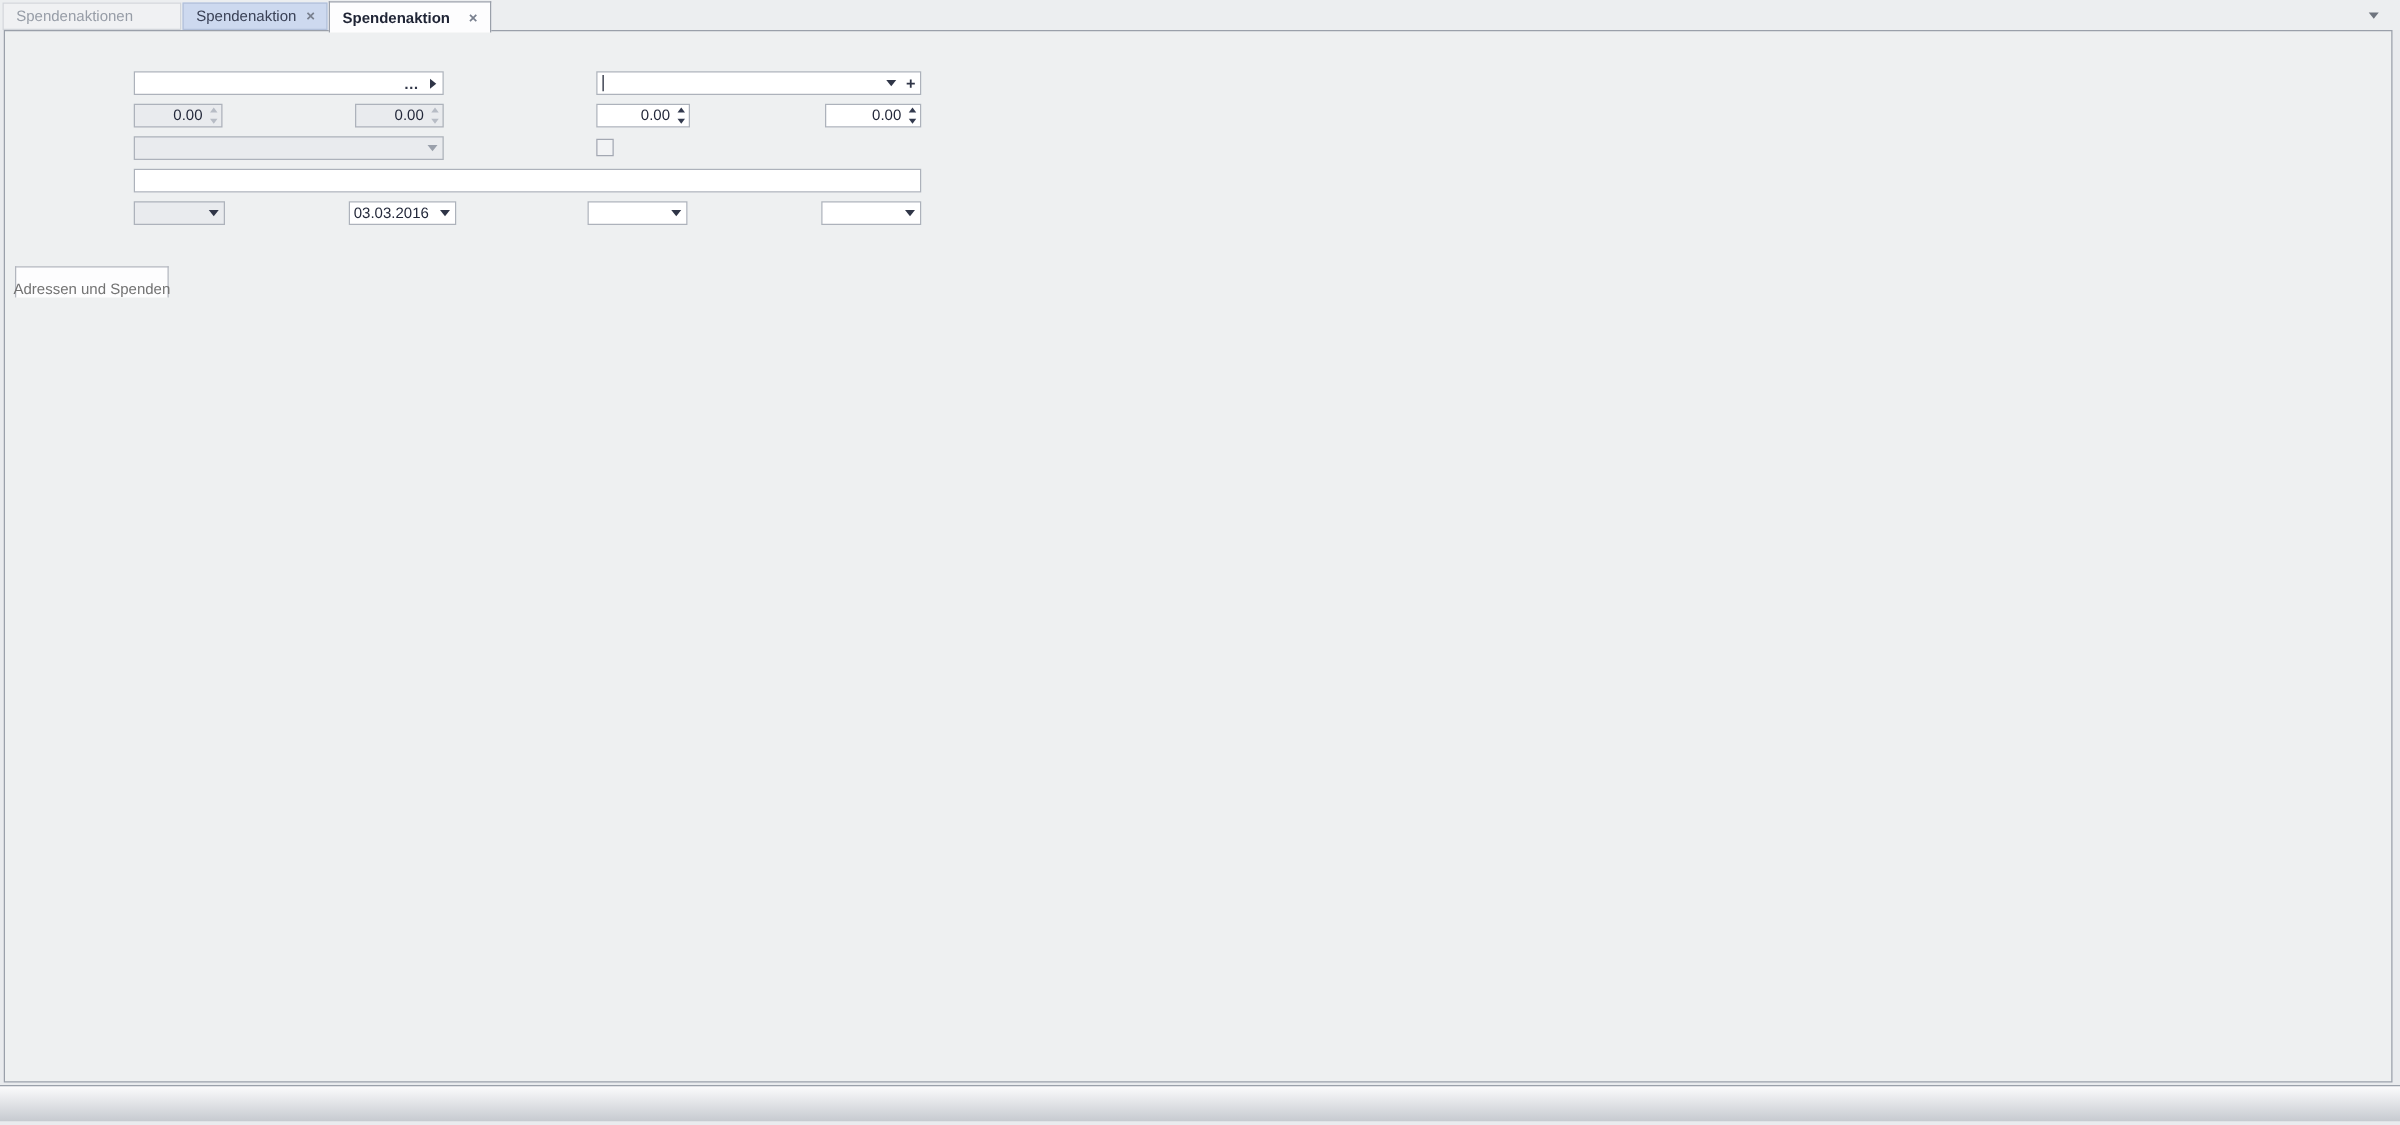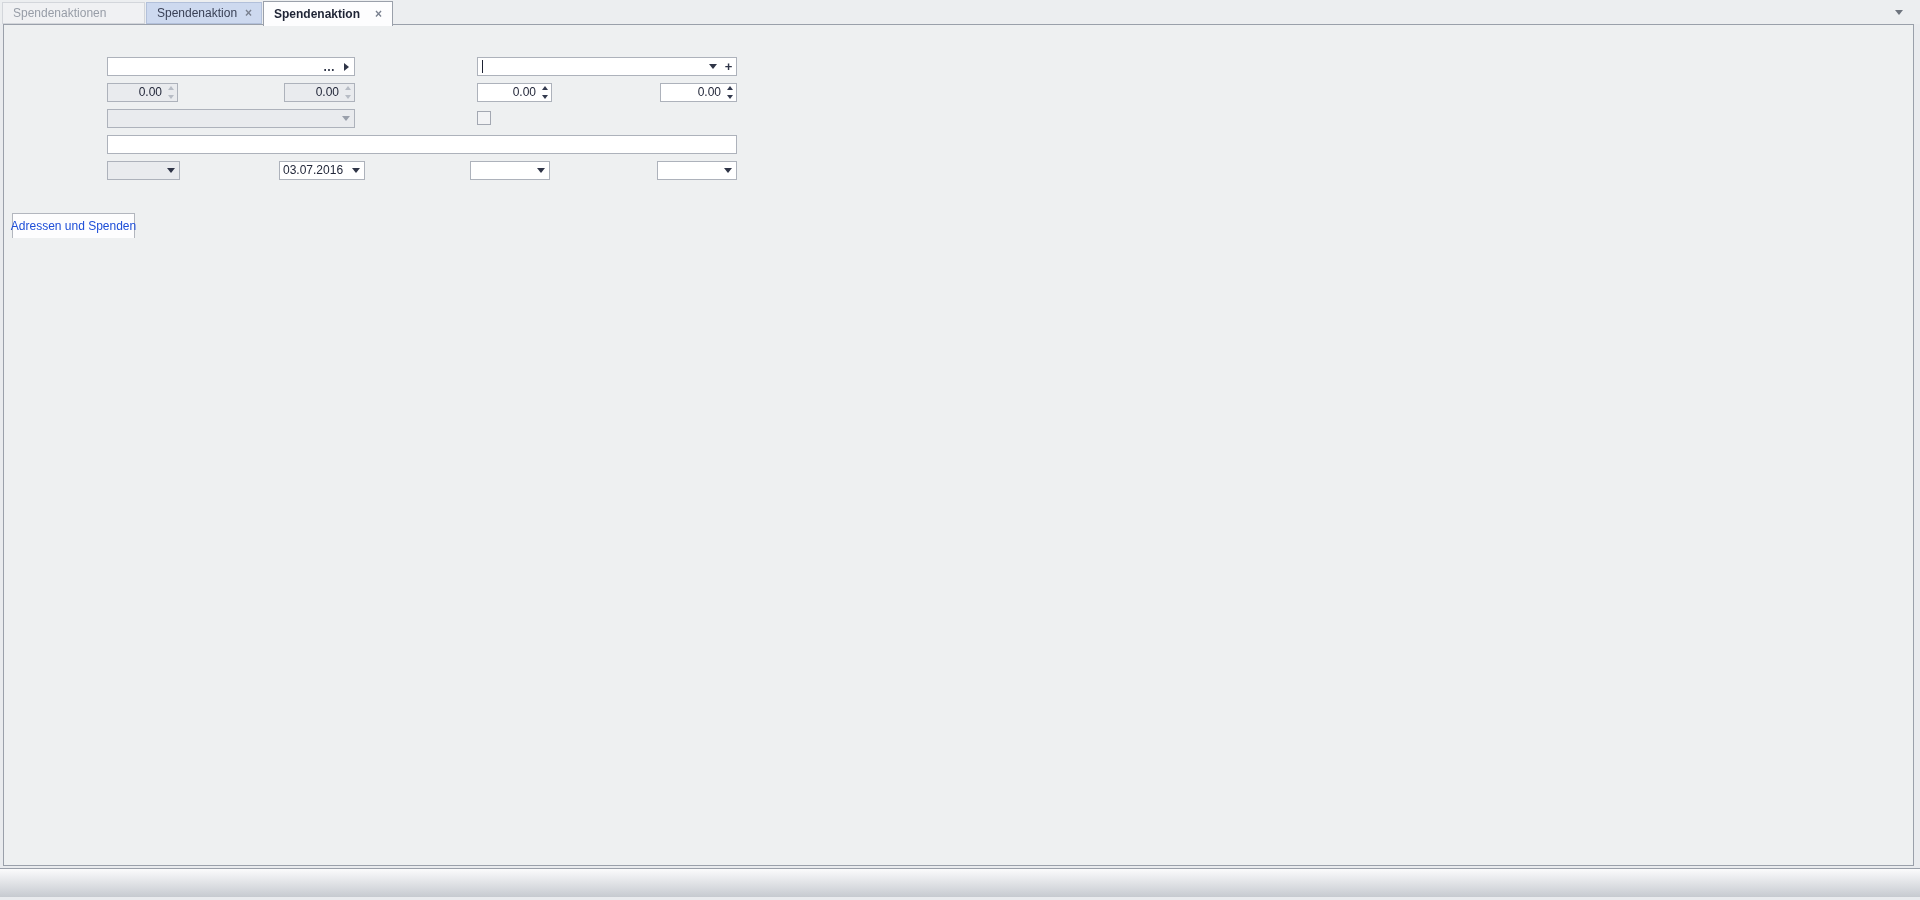--- a/index.html
+++ b/index.html
@@ -53,22 +53,22 @@
   .checkbox { position:absolute; width:14px; height:14px; background:#f2f3f5; border:1px solid #a3a8b2; }
 
   
   .splitter { position:absolute; left:4px; top:183px; width:1909px; height:9px; background:#e7e9ec;
               border-top:1px solid #cdd0d5; border-bottom:1px solid #cdd0d5; }
   .grip { position:absolute; left:946px; top:3px; width:34px; height:3px;
           background-image:radial-gradient(circle, #8d929c 1px, transparent 1.2px);
           background-size:4px 3px; background-repeat:repeat-x; }
 
   
-  .vtab { position:absolute; height:21px; top:216px; display:flex; align-items:center; justify-content:center;
-          background:#e7e9ec; border:1px solid #c2c6cd; white-space:nowrap; color:#1d4ed8; }
+  .vtab { position:absolute; height:21px; top:216px; display:flex; align-items:flex-end; justify-content:center;
+          background:#e7e9ec; border:1px solid #c2c6cd; white-space:nowrap; color:#737373; }
   .vtab.active { top:213px; height:25px; background:#fdfdfe; border:1px solid #b2b6be; border-bottom:none; z-index:4; }
 
   
   .grid { position:absolute; left:9px; top:237px; width:1900px; height:626px;
           background:#fff; border:1px solid #b3b8c0; }
   .g-header { position:absolute; left:0; top:0; width:1898px; height:21px; display:flex;
               background:#eef0f1; border-bottom:1px solid #c9cdd3; }
   .gh-ind { width:22px; border-right:1px solid #d8dbdf; }
   .gh-cell { padding:2px 0 0 5px; border-right:1px solid #d8dbdf; overflow:hidden; white-space:nowrap; color:#3a4156; }
   .gh-fill { flex:1; }
@@ -215,21 +215,21 @@
 
 <div class="lbl" style="left:12px; top:161px;">Valutadatum</div>
 <div class="ed dis" style="left:107px; top:161px; width:73px; z-index:2;">
   <div class="val"></div>
   <div class="btn">
       <div class="tri-dn-dd" style="border-top-color:#2f3547;"></div>
     </div>
 </div>
 <div class="lbl" style="left:190px; top:161px;">Buchungsdatum</div>
 <div class="ed" style="left:279px; top:161px; width:86px; z-index:2;">
-  <div class="val">03.07.2016</div>
+  <div class="val">03.03.2016</div>
   <div class="btn">
       <div class="tri-dn-dd"></div>
     </div>
 </div>
 <div class="lbl" style="left:375px; top:161px;">Anfragedatum</div>
 <div class="ed" style="left:470px; top:161px; width:80px; z-index:2;">
   <div class="val"></div>
   <div class="btn">
       <div class="tri-dn-dd"></div>
     </div>

